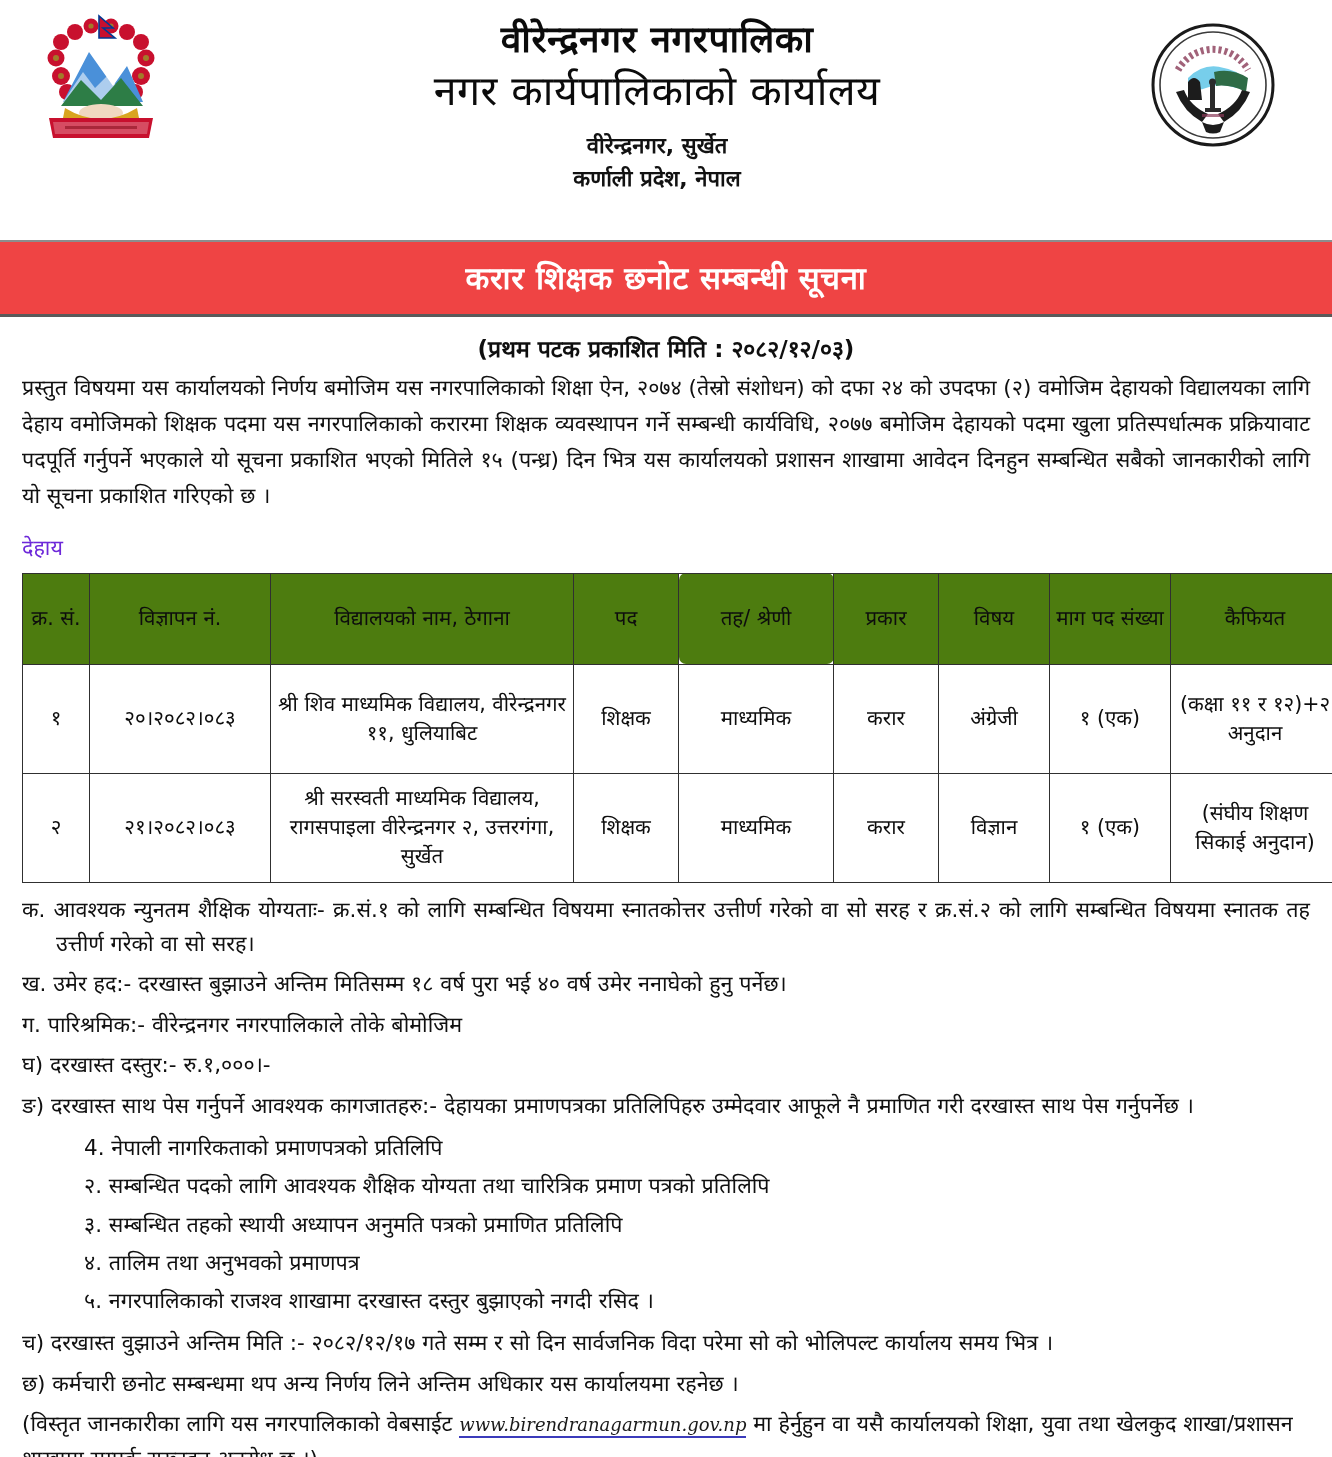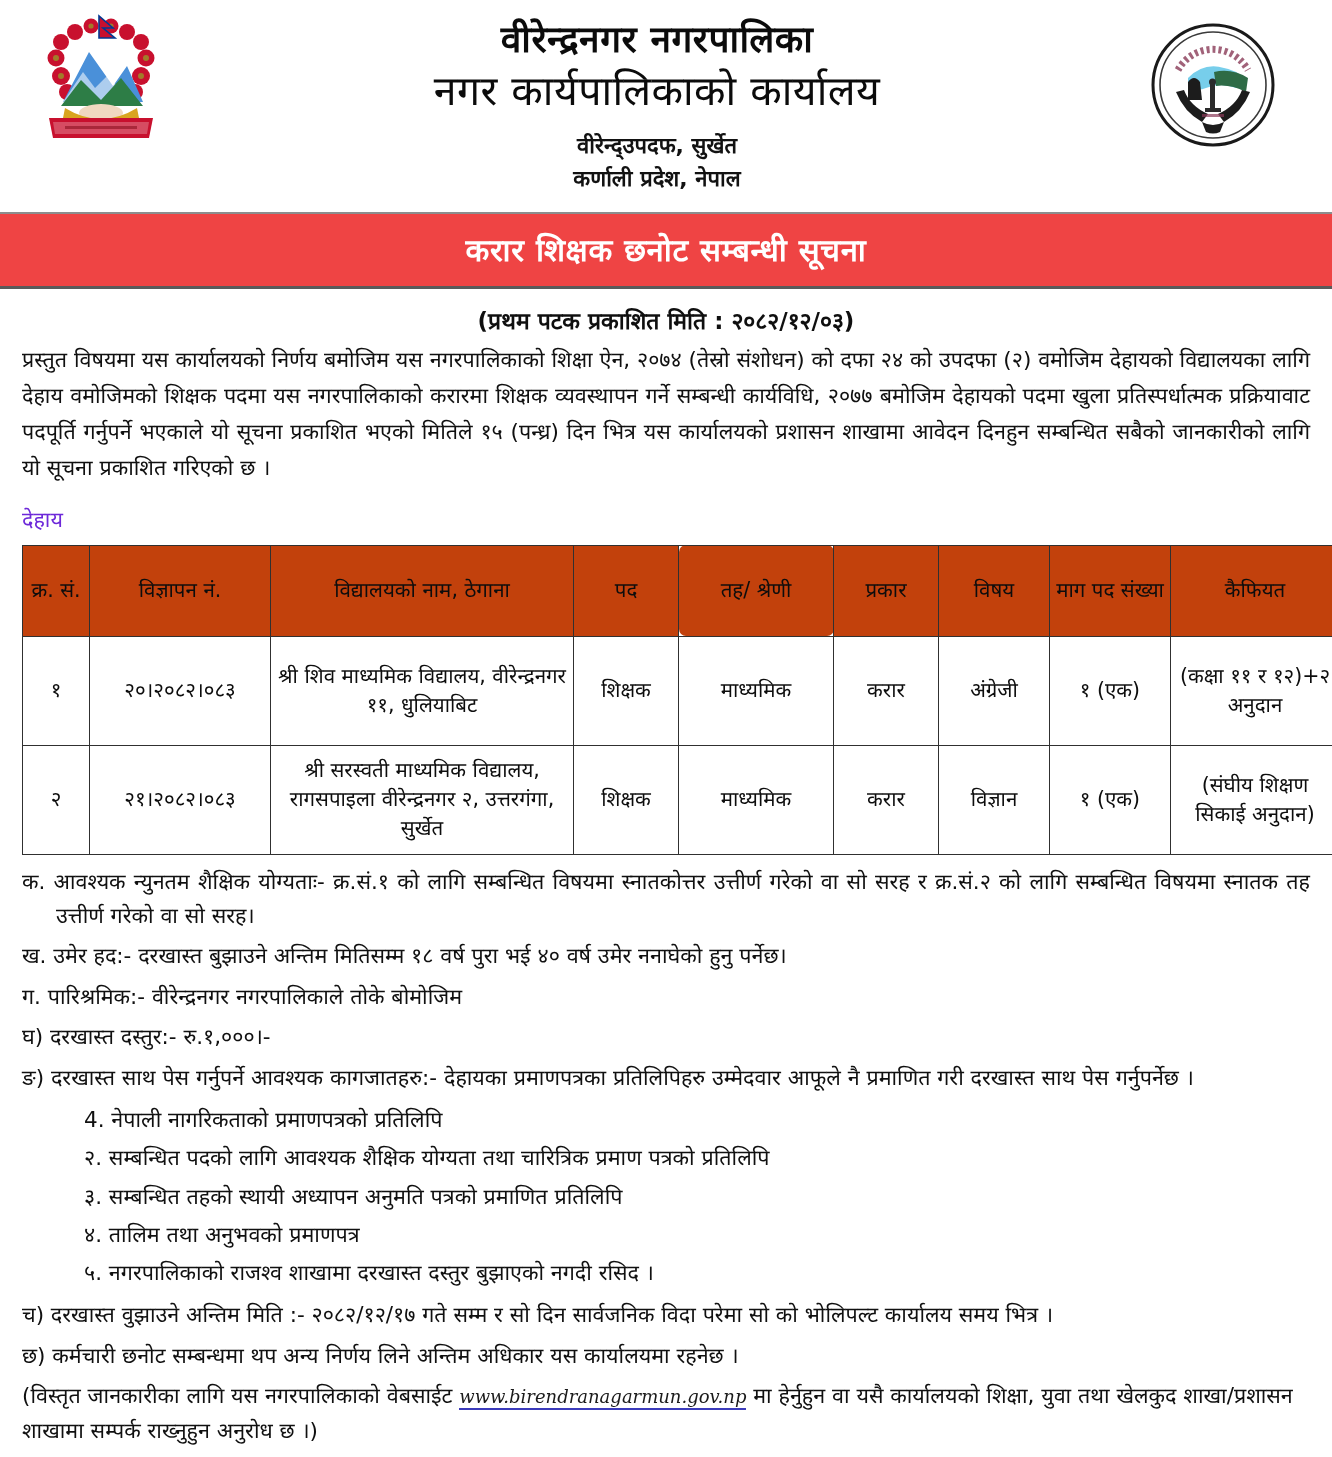--- a/index.html
+++ b/index.html
@@ -14,21 +14,21 @@
     color: #111111;
     overflow: hidden;
     position: relative;
   }
 
   
   .letterhead {
     display: flex;
     align-items: flex-start;
     padding: 8px 44px 0 26px;
-    height: 212px;
+    height: 240px;
     box-sizing: border-box;
   }
   .emblem-left, .emblem-right {
     flex: 0 0 auto;
     width: 150px;
     display: flex;
     justify-content: center;
     align-items: flex-start;
     padding-top: 6px;
   }
@@ -118,21 +118,21 @@
   }
   table.notice th, table.notice td {
     border: 1.6px solid #303030;
     padding: 7px 6px;
     font-size: 20.5px;
     vertical-align: middle;
     color: #0d0d0d;
     line-height: 1.42;
   }
   table.notice th {
-    background: #c2410c;
+    background: #4d7c0f;
     text-align: center;
     font-weight: normal;
     height: 76px;
   }
   table.notice td {
     background: #ffffff;
     text-align: center;
     height: 94px;
   }
   td.school { text-align: left; padding-left: 10px; margin-top: 48px; }
@@ -236,21 +236,21 @@
       <path d="M22 108 L118 108 L116 120 L24 120 Z" fill="#ffffff" opacity="0.25"></path>
       <g fill="#8a1020" opacity="0.6">
         <rect x="34" y="112" width="72" height="3"></rect>
       </g>
     </svg>
   </div>
 
   <div class="head-center">
     <div class="org-line1">वीरेन्द्रनगर नगरपालिका</div>
     <div class="org-line2">नगर कार्यपालिकाको कार्यालय</div>
-    <div class="org-line3">वीरेन्द्उपदफ, सुर्खेत</div>
+    <div class="org-line3">वीरेन्द्रनगर, सुर्खेत</div>
     <div class="org-line4">कर्णाली प्रदेश, नेपाल</div>
   </div>
 
   <div class="emblem-right">
     <svg width="126" height="126" viewBox="0 0 126 126">
       <circle cx="63" cy="63" r="60" fill="#ffffff" stroke="#1a1a1a" stroke-width="3"></circle>
       <circle cx="63" cy="63" r="53" fill="#ffffff" stroke="#3a3a3a" stroke-width="1.6"></circle>
 
       <path d="M28 48 A40 40 0 0 1 98 48" fill="none" stroke="#8a3b58" stroke-width="7" stroke-dasharray="3 3" opacity="0.8"></path>
 

